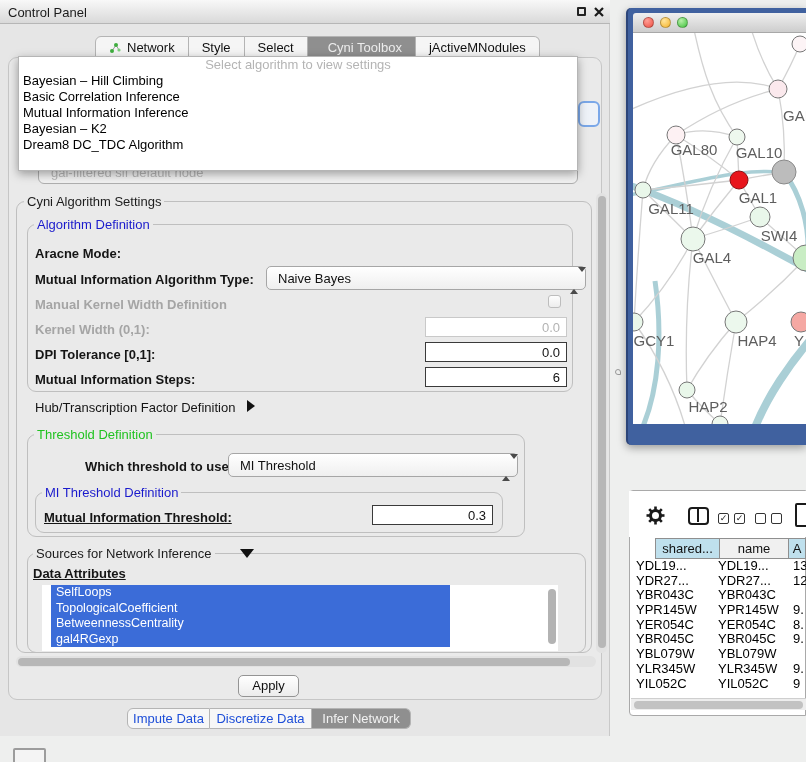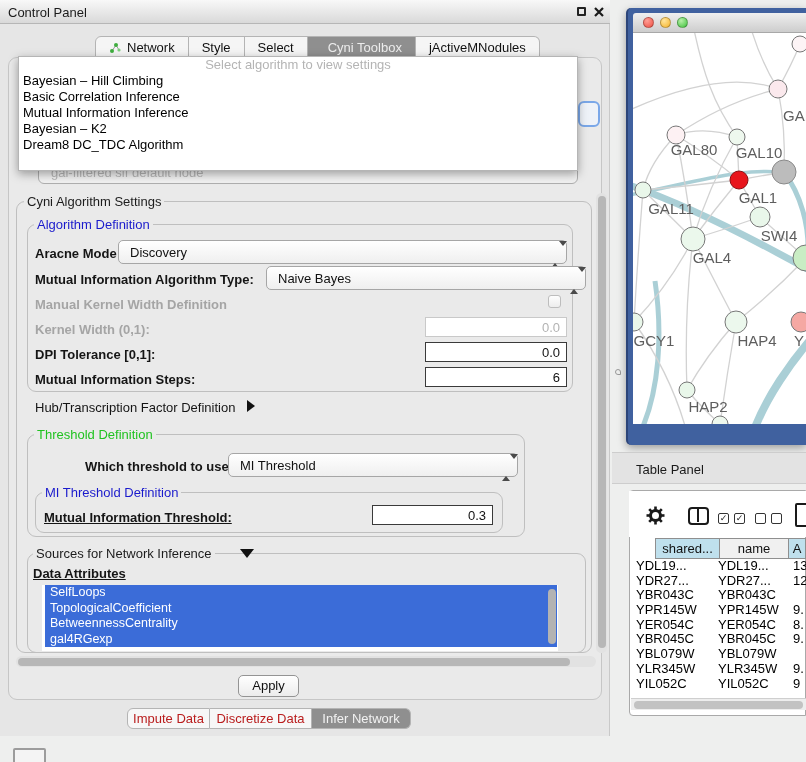--- a/index.html
+++ b/index.html
@@ -51,34 +51,34 @@
 
   #cb-kernel { position:absolute; left:548px; top:295px; width:13px; height:13px; border:1px solid #bdbdbd; border-radius:3px; background:linear-gradient(#fdfdfd,#ededed); }
 
   .tri-right { display:inline-block; width:0; height:0; border-top:6px solid transparent; border-bottom:6px solid transparent; border-left:8px solid #111; }
   .tri-down  { display:inline-block; width:0; height:0; border-left:6px solid transparent; border-right:6px solid transparent; border-top:8px solid #111; }
   #hub-arrow { position:absolute; left:247px; top:400px; }
   #src-arrow { position:absolute; left:212px; top:-5px; }
 
   
   #attr-list { left:42px; top:585px; width:516px; height:66px; background:#fff; overflow:hidden; }
-  .attr-item { margin-left:3px; width:512px; height:15.5px; line-height:15.5px; padding-left:5px; font-size:12.5px; color:#111; }
+  .attr-item { margin-left:9px; width:399px; height:15.5px; line-height:15.5px; padding-left:5px; font-size:12.5px; color:#111; }
   .attr-item.selected { background:#3b6cd8; color:#fff; }
   #attr-vscroll { left:548px; top:589px; width:8px; height:55px; background:#b3b3b3; border-radius:4px; }
 
   
   #cp-vscroll { left:596px; top:193px; width:11px; height:460px; background:#e2e2e2; border-radius:6px; }
   #cp-vscroll .thumb { position:absolute; left:1.5px; top:3px; width:8px; height:452px; background:#b7b7b7; border-radius:4px; }
   #cp-hscroll { left:16px; top:656px; width:580px; height:11px; background:#e2e2e2; border-radius:6px; }
   #cp-hscroll .thumb { position:absolute; left:2px; top:1.5px; width:552px; height:8px; background:#b7b7b7; border-radius:4px; }
 
   
   #apply-btn { left:238px; top:675px; width:61px; height:22px; background:linear-gradient(#ffffff,#ececec); border:1px solid #949494; border-radius:5px; font-size:13px; color:#111; text-align:center; line-height:20px; }
   #bottom-tabbar { left:127px; top:708px; height:21px; display:flex; }
-  .btab { height:21px; display:flex; align-items:center; justify-content:center; background:#f7f7f7; border:1px solid #b4b4b4; border-left:none; font-size:13px; color:#b91c1c; }
+  .btab { height:21px; display:flex; align-items:center; justify-content:center; background:#f7f7f7; border:1px solid #b4b4b4; border-left:none; font-size:13px; color:#1d4ed8; }
   .btab:first-child { border-left:1px solid #b4b4b4; border-radius:6px 0 0 6px; }
   .btab:last-child { border-radius:0 6px 6px 0; }
   .btab.selected { background:#8f8f8f; color:#f2f2f2; }
 
   
   #algo-popup { left:18px; top:56px; width:560px; height:115px; background:#ffffff; border:1px solid #b5b5b5; box-shadow:0 3px 9px rgba(0,0,0,.35); z-index:50; }
   #popup-header { height:16px; line-height:16px; text-align:center; font-size:13px; color:#b4b4b4; }
   .popup-item { height:16px; line-height:16px; padding-left:4px; font-size:13px; color:#000; white-space:nowrap; }
   .popup-item.bold { font-weight:bold; }
 
@@ -172,24 +172,20 @@
 
   <div class="group" id="g-cyni" style="left:16px;top:201px;width:576px;height:452px;">
     <span class="glabel black" style="left:7px;top:-8px;">Cyni Algorithm Settings</span>
   </div>
 
   <div class="group" style="left:27px;top:224px;width:546px;height:168px;">
     <span class="glabel blue" style="left:6px;top:-8px;">Algorithm Definition</span>
   </div>
 
   <span class="lbl abs" style="left:35px;top:246px;">Aracne Mode:</span>
-  <div class="combo abs" style="left:118px;top:240px;width:449px;">
-    <span class="ctext">Discovery</span>
-    <span class="spinners"><span class="spn-up"></span><span class="spn-dn"></span></span>
-  </div>
 
   <span class="lbl abs" style="left:35px;top:272px;">Mutual Information Algorithm Type:</span>
   <div class="combo abs" style="left:247px;top:266px;width:320px;margin-left:19px;">
     <span class="ctext">Naive Bayes</span>
     <span class="spinners"><span class="spn-up"></span><span class="spn-dn"></span></span>
   </div>
 
   <span class="lbl dis abs" style="left:35px;top:297px;">Manual Kernel Width Definition</span>
   <span id="cb-kernel"></span>
 
@@ -336,23 +332,20 @@
         <text x="38" y="181" text-anchor="middle" class="node-label">GAL11</text>
         <text x="146" y="208" text-anchor="middle" class="node-label">SWI4</text>
         <text x="79" y="230" text-anchor="middle" class="node-label">GAL4</text>
         <text x="21" y="313" text-anchor="middle" class="node-label">GCY1</text>
         <text x="124" y="313" text-anchor="middle" class="node-label">HAP4</text>
         <text x="166" y="313" text-anchor="middle" class="node-label">Y</text>
         <text x="75" y="379" text-anchor="middle" class="node-label">HAP2</text>
       </svg>
     </div>
 
-  <div class="abs" id="tbl-titlebar">
-    <span id="tbl-title">Table Panel</span>
-  </div>
   <div class="abs" id="tbl-window"></div>
   <div class="abs" id="tbl-toolbar">
     <span id="gear-icon">
       <svg width="19" height="19" viewBox="0 0 19 19">
         <circle cx="9.5" cy="9.5" r="5" fill="none" stroke="#1a1a1a" stroke-width="3"></circle>
         <g stroke="#1a1a1a" stroke-width="2.6">
           <path d="M9.5 0.5 L9.5 4"></path>
             <path d="M9.5 15 L9.5 18.5"></path>
           <path d="M0.5 9.5 L4 9.5"></path>
             <path d="M15 9.5 L18.5 9.5"></path>

